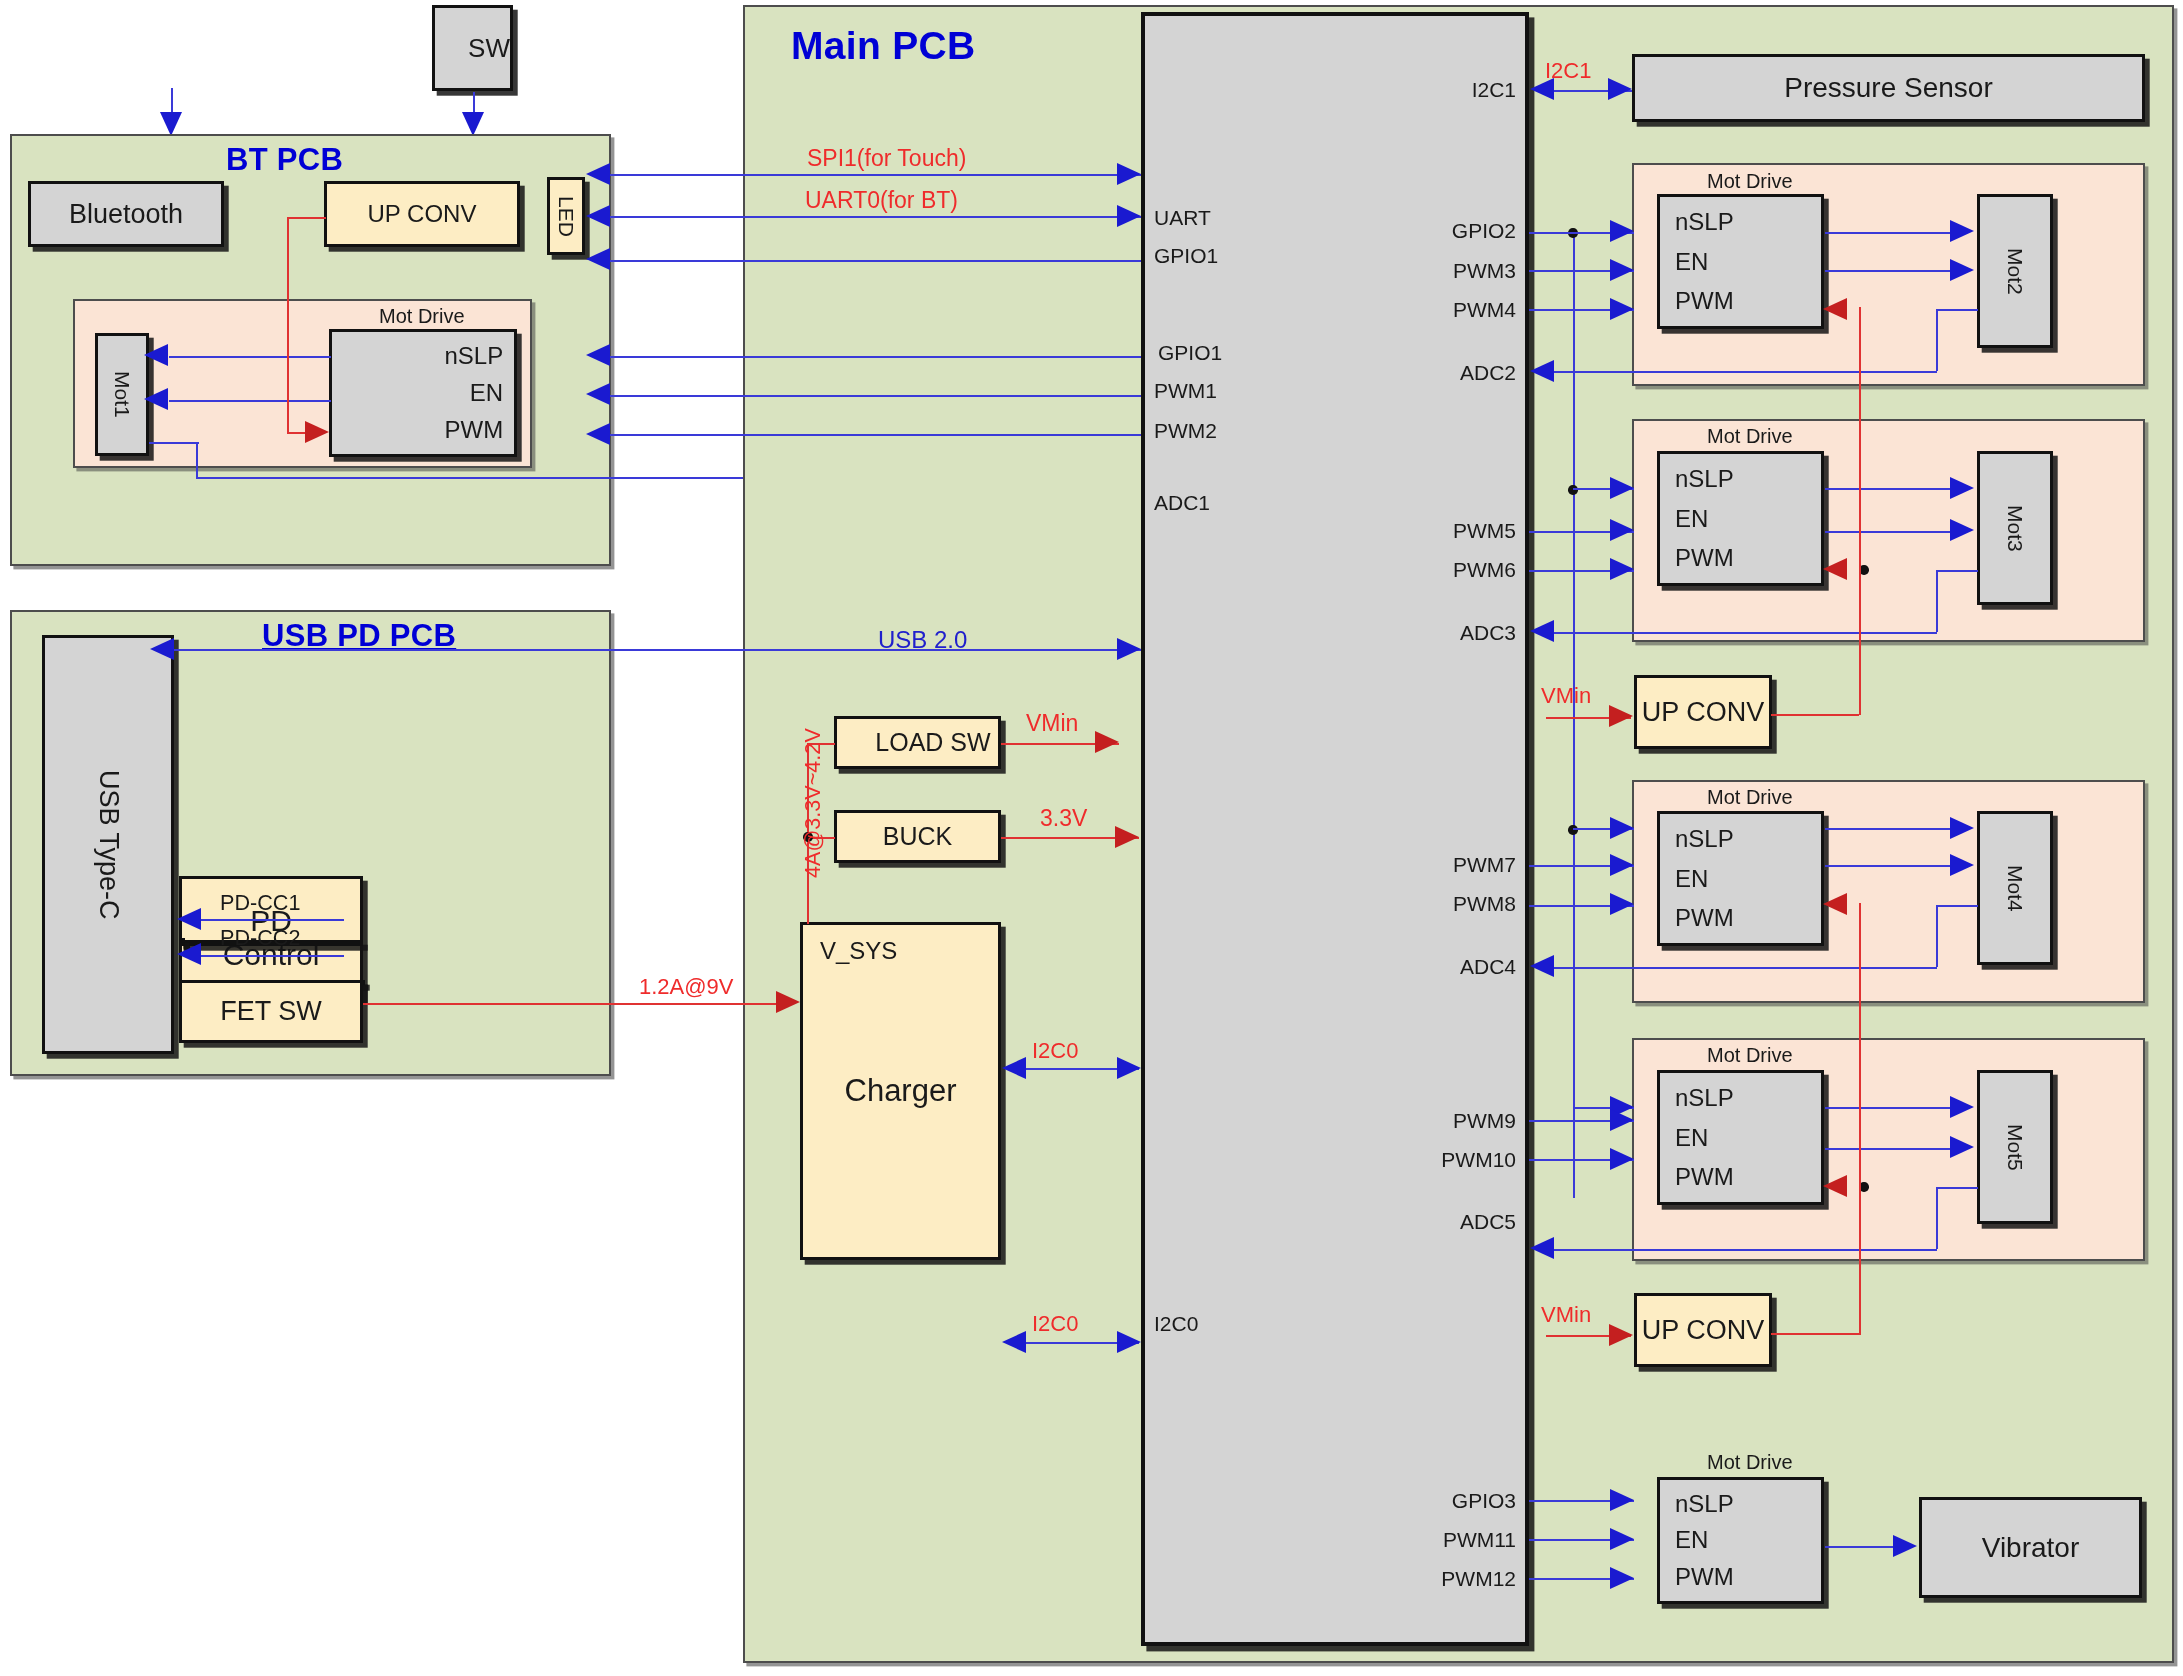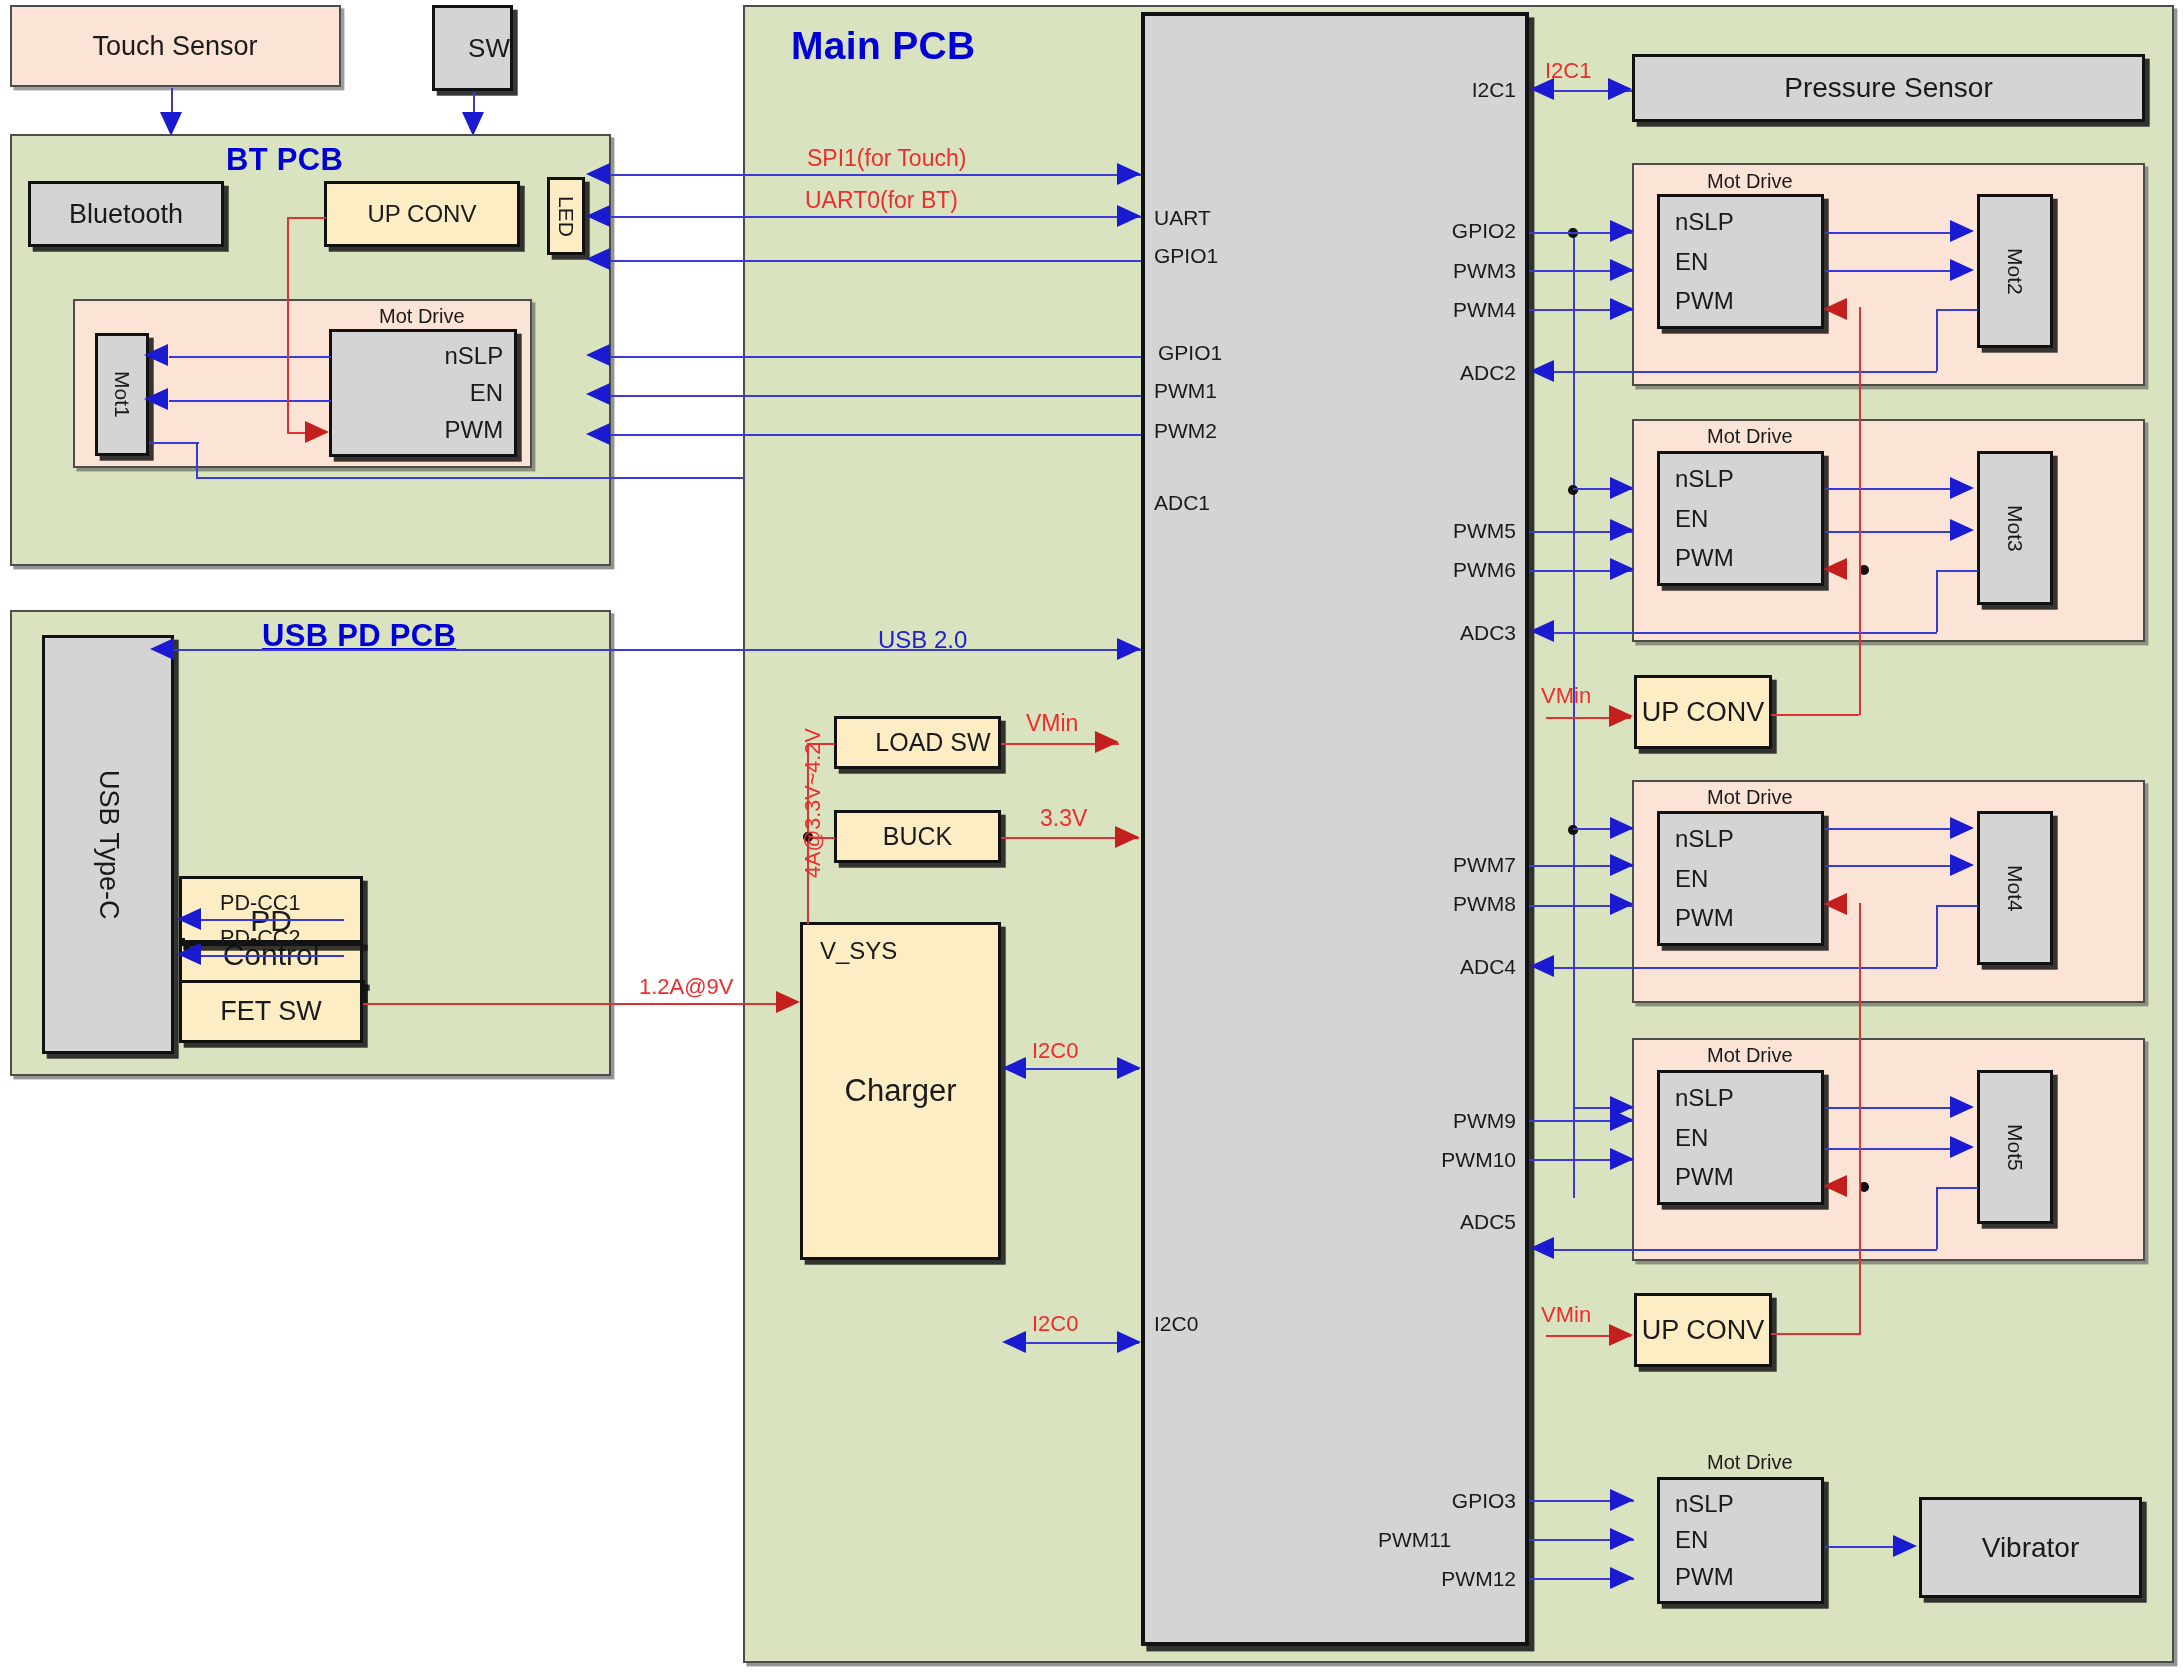--- a/index.html
+++ b/index.html
@@ -111,23 +111,20 @@
   .ar-d{border-left:11.5px solid transparent;border-right:11.5px solid transparent;border-top:24px solid #1a1ad0;}
   .ar-rr{border-top:11.5px solid transparent;border-bottom:11.5px solid transparent;border-left:24px solid #c41f1f;}
   .ar-lr{border-top:11.5px solid transparent;border-bottom:11.5px solid transparent;border-right:24px solid #c41f1f;}
   .dot{position:absolute;width:9.5px;height:9.5px;border-radius:50%;background:#111;}
 </style>
 </head>
 <body>
 
 <div id="root">
 
-  <div class="abs peach-plain" style="left:9.5px;top:5.4px;width:331px;height:82px;">
-    <span>Touch Sensor</span>
-  </div>
   <div class="abs grey" style="left:432px;top:5.4px;width:81px;height:86px;justify-content:flex-end;">
     <span>SW</span>
   </div>
 
   <div class="v abs" style="left:171px;top:88px;height:42px;"></div>
   <div class="ar ar-d abs" style="left:160px;top:112px;"></div>
   <div class="v abs" style="left:473px;top:92px;height:38px;"></div>
   <div class="ar ar-d abs" style="left:462px;top:112px;"></div>
 
   <div class="abs board" style="left:9.5px;top:134px;width:601px;height:432px;"></div>
@@ -229,21 +226,21 @@
   <div class="pin r" style="left:1313px;top:519px;width:203px;">PWM5</div>
   <div class="pin r" style="left:1313px;top:558px;width:203px;">PWM6</div>
   <div class="pin r" style="left:1313px;top:621px;width:203px;">ADC3</div>
   <div class="pin r" style="left:1313px;top:853px;width:203px;">PWM7</div>
   <div class="pin r" style="left:1313px;top:892px;width:203px;">PWM8</div>
   <div class="pin r" style="left:1313px;top:955px;width:203px;">ADC4</div>
   <div class="pin r" style="left:1313px;top:1109px;width:203px;">PWM9</div>
   <div class="pin r" style="left:1313px;top:1148px;width:203px;">PWM10</div>
   <div class="pin r" style="left:1313px;top:1210px;width:203px;">ADC5</div>
   <div class="pin r" style="left:1313px;top:1489px;width:203px;">GPIO3</div>
-  <div class="pin r" style="left:1313px;top:1528px;width:203px;text-align:center;">PWM11</div>
+  <div class="pin r" style="left:1313px;top:1528px;width:203px;">PWM11</div>
   <div class="pin r" style="left:1313px;top:1567px;width:203px;">PWM12</div>
 
   <div class="h abs" style="left:610px;top:174px;width:531px;"></div>
   <div class="ar ar-l abs" style="left:586px;top:163px;"></div>
   <div class="ar ar-r abs" style="left:1117px;top:163px;"></div>
   <div class="sig red" style="left:807px;top:145px;">SPI1(for Touch)</div>
 
   <div class="h abs" style="left:610px;top:216px;width:531px;"></div>
   <div class="ar ar-l abs" style="left:586px;top:205px;"></div>
   <div class="ar ar-r abs" style="left:1117px;top:205px;"></div>

